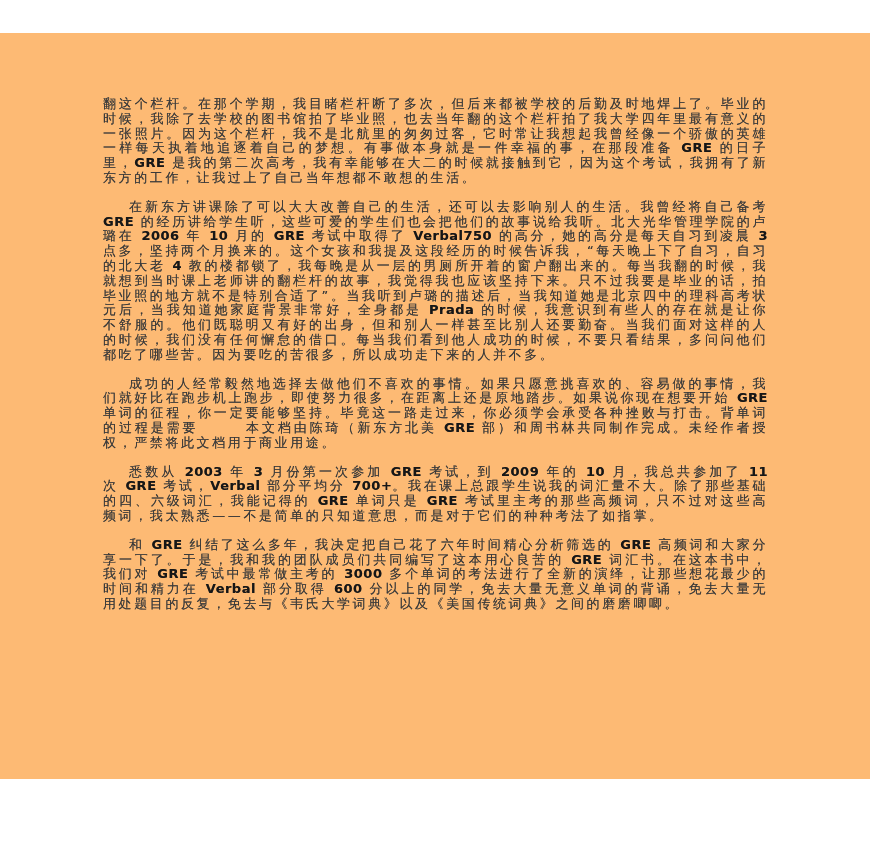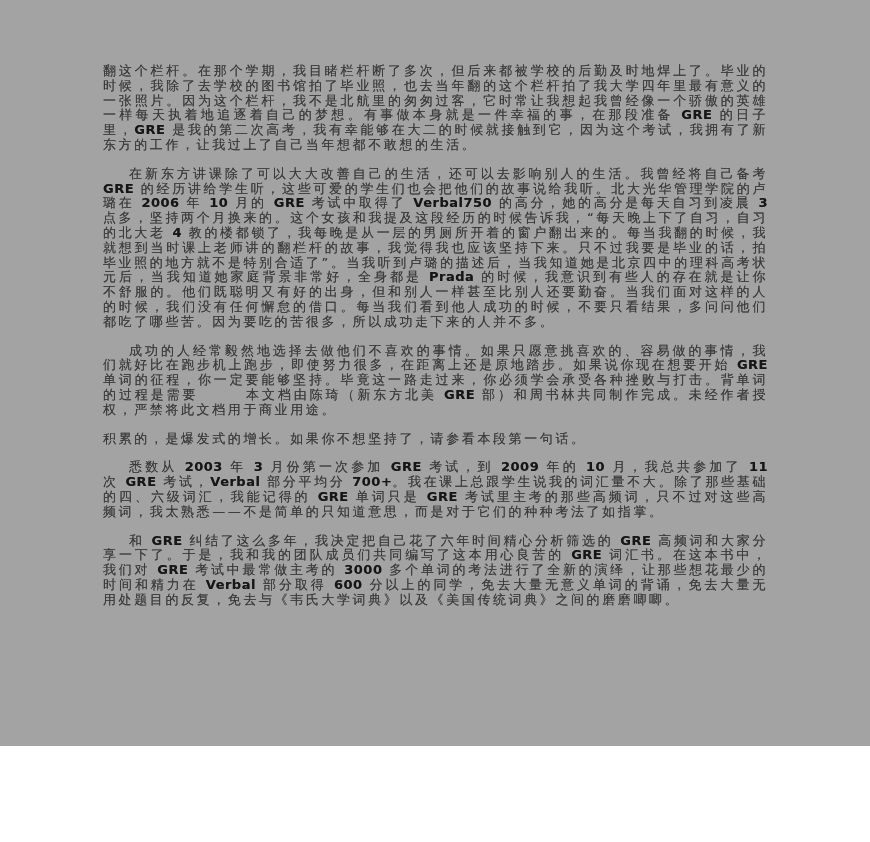--- a/index.html
+++ b/index.html
@@ -4,24 +4,25 @@
 <style>
   html, body {
     margin: 0;
     padding: 0;
     background: #ffffff;
   }
   .page {
     position: relative;
     width: 870px;
     height: 746px;
-    background: #a3a3a3;
+    background: #fdba74;
     box-sizing: border-box;
     padding: 64px 102px 0 103px;
     overflow: hidden;
+    margin-top: 33px;
   }
   .doc {
     font-family: "DejaVu Sans", "Liberation Sans", sans-serif;
     font-size: 13px;
     line-height: 14.8px;
     letter-spacing: 2.6px;
     color: #3a3a3a;
     text-align: justify;
     text-shadow: 0 0 0.6px rgba(58,58,58,0.7);
   }
@@ -39,17 +40,16 @@
   }
 </style>
 </head>
 <body style="background: rgb(255, 255, 255);">
 
 <div class="page">
   <div class="doc" style="color: rgb(58, 58, 58);">
       <p class="para"><span class="run">翻这个栏杆。在那个学期，我目睹栏杆断了多次，但后来都被学校的后勤及时地焊上了。毕业的时候，我除了去学校的图书馆拍了毕业照，也去当年翻的这个栏杆拍了我大学四年里最有意义的一张照片。因为这个栏杆，我不是北航里的匆匆过客，它时常让我想起我曾经像一个骄傲的英雄一样每天执着地追逐着自己的梦想。有事做本身就是一件幸福的事，在那段准备 </span><span class="run bold" style="color: rgb(22, 22, 22);">GRE</span><span class="run"> 的日子里，</span><span class="run bold" style="color: rgb(22, 22, 22);">GRE</span><span class="run"> 是我的第二次高考，我有幸能够在大二的时候就接触到它，因为这个考试，我拥有了新东方的工作，让我过上了自己当年想都不敢想的生活。</span></p>
       <p class="para indent"><span class="run">在新东方讲课除了可以大大改善自己的生活，还可以去影响别人的生活。我曾经将自己备考 </span><span class="run bold" style="color: rgb(22, 22, 22);">GRE</span><span class="run"> 的经历讲给学生听，这些可爱的学生们也会把他们的故事说给我听。北大光华管理学院的卢璐在 </span><span class="run bold" style="color: rgb(22, 22, 22);">2006</span><span class="run"> 年 </span><span class="run bold" style="color: rgb(22, 22, 22);">10</span><span class="run"> 月的 </span><span class="run bold" style="color: rgb(22, 22, 22);">GRE</span><span class="run"> 考试中取得了 </span><span class="run bold" style="color: rgb(22, 22, 22);">Verbal750</span><span class="run"> 的高分，她的高分是每天自习到凌晨 </span><span class="run bold" style="color: rgb(22, 22, 22);">3</span><span class="run"> 点多，坚持两个月换来的。这个女孩和我提及这段经历的时候告诉我，“每天晚上下了自习，自习的北大老 </span><span class="run bold" style="color: rgb(22, 22, 22);">4</span><span class="run"> 教的楼都锁了，我每晚是从一层的男厕所开着的窗户翻出来的。每当我翻的时候，我就想到当时课上老师讲的翻栏杆的故事，我觉得我也应该坚持下来。只不过我要是毕业的话，拍毕业照的地方就不是特别合适了”。当我听到卢璐的描述后，当我知道她是北京四中的理科高考状元后，当我知道她家庭背景非常好，全身都是 </span><span class="run bold" style="color: rgb(22, 22, 22);">Prada</span><span class="run"> 的时候，我意识到有些人的存在就是让你不舒服的。他们既聪明又有好的出身，但和别人一样甚至比别人还要勤奋。当我们面对这样的人的时候，我们没有任何懈怠的借口。每当我们看到他人成功的时候，不要只看结果，多问问他们都吃了哪些苦。因为要吃的苦很多，所以成功走下来的人并不多。</span></p>
       <p class="para indent"><span class="run">成功的人经常毅然地选择去做他们不喜欢的事情。如果只愿意挑喜欢的、容易做的事情，我们就好比在跑步机上跑步，即使努力很多，在距离上还是原地踏步。如果说你现在想要开始 </span><span class="run bold" style="color: rgb(22, 22, 22);">GRE</span><span class="run"> 单词的征程，你一定要能够坚持。毕竟这一路走过来，你必须学会承受各种挫败与打击。背单词的过程是需要　　　本文档由陈琦（新东方北美 </span><span class="run bold" style="color: rgb(22, 22, 22);">GRE</span><span class="run"> 部）和周书林共同制作完成。未经作者授权，严禁将此文档用于商业用途。</span></p>
-      <p class="para"><span class="run">积累的，是爆发式的增长。如果你不想坚持了，请参看本段第一句话。</span></p>
       <p class="para indent"><span class="run">悉数从 </span><span class="run bold" style="color: rgb(22, 22, 22);">2003</span><span class="run"> 年 </span><span class="run bold" style="color: rgb(22, 22, 22);">3</span><span class="run"> 月份第一次参加 </span><span class="run bold" style="color: rgb(22, 22, 22);">GRE</span><span class="run"> 考试，到 </span><span class="run bold" style="color: rgb(22, 22, 22);">2009</span><span class="run"> 年的 </span><span class="run bold" style="color: rgb(22, 22, 22);">10</span><span class="run"> 月，我总共参加了 </span><span class="run bold" style="color: rgb(22, 22, 22);">11</span><span class="run"> 次 </span><span class="run bold" style="color: rgb(22, 22, 22);">GRE</span><span class="run"> 考试，</span><span class="run bold" style="color: rgb(22, 22, 22);">Verbal</span><span class="run"> 部分平均分 </span><span class="run bold" style="color: rgb(22, 22, 22);">700+</span><span class="run">。我在课上总跟学生说我的词汇量不大。除了那些基础的四、六级词汇，我能记得的 </span><span class="run bold" style="color: rgb(22, 22, 22);">GRE</span><span class="run"> 单词只是 </span><span class="run bold" style="color: rgb(22, 22, 22);">GRE</span><span class="run"> 考试里主考的那些高频词，只不过对这些高频词，我太熟悉——不是简单的只知道意思，而是对于它们的种种考法了如指掌。</span></p>
       <p class="para indent"><span class="run">和 </span><span class="run bold" style="color: rgb(22, 22, 22);">GRE</span><span class="run"> 纠结了这么多年，我决定把自己花了六年时间精心分析筛选的 </span><span class="run bold" style="color: rgb(22, 22, 22);">GRE</span><span class="run"> 高频词和大家分享一下了。于是，我和我的团队成员们共同编写了这本用心良苦的 </span><span class="run bold" style="color: rgb(22, 22, 22);">GRE</span><span class="run"> 词汇书。在这本书中，我们对 </span><span class="run bold" style="color: rgb(22, 22, 22);">GRE</span><span class="run"> 考试中最常做主考的 </span><span class="run bold" style="color: rgb(22, 22, 22);">3000</span><span class="run"> 多个单词的考法进行了全新的演绎，让那些想花最少的时间和精力在 </span><span class="run bold" style="color: rgb(22, 22, 22);">Verbal</span><span class="run"> 部分取得 </span><span class="run bold" style="color: rgb(22, 22, 22);">600</span><span class="run"> 分以上的同学，免去大量无意义单词的背诵，免去大量无用处题目的反复，免去与《韦氏大学词典》以及《美国传统词典》之间的磨磨唧唧。</span></p>
     </div>
 </div>
 
 </body></html>

